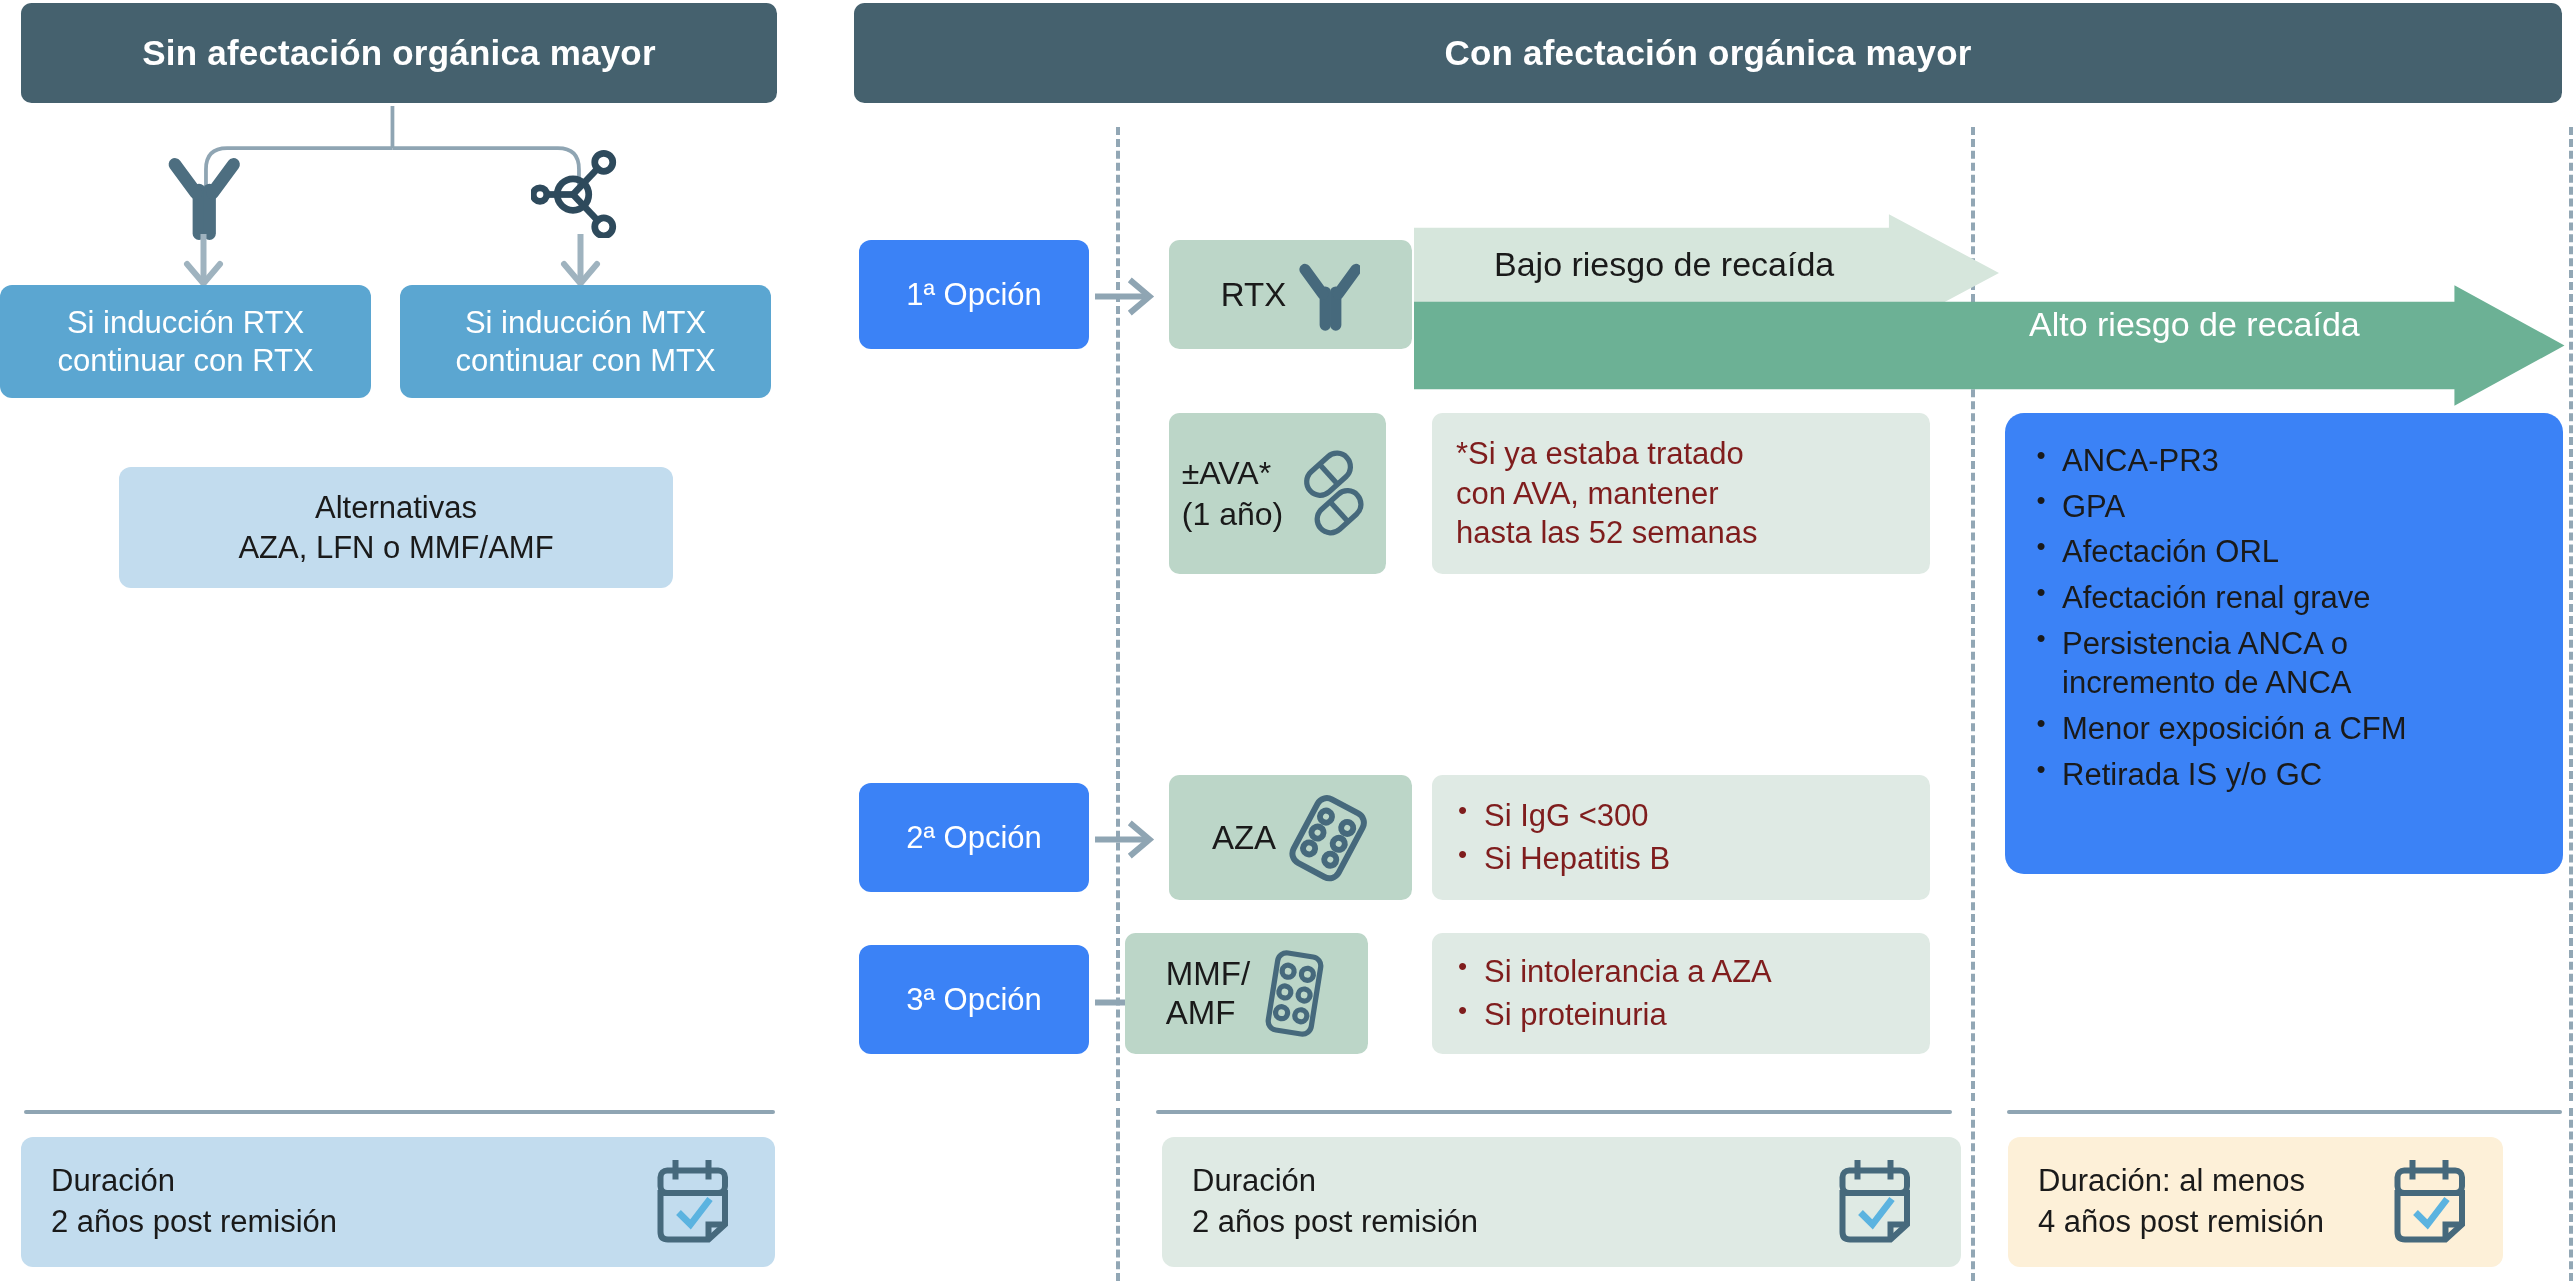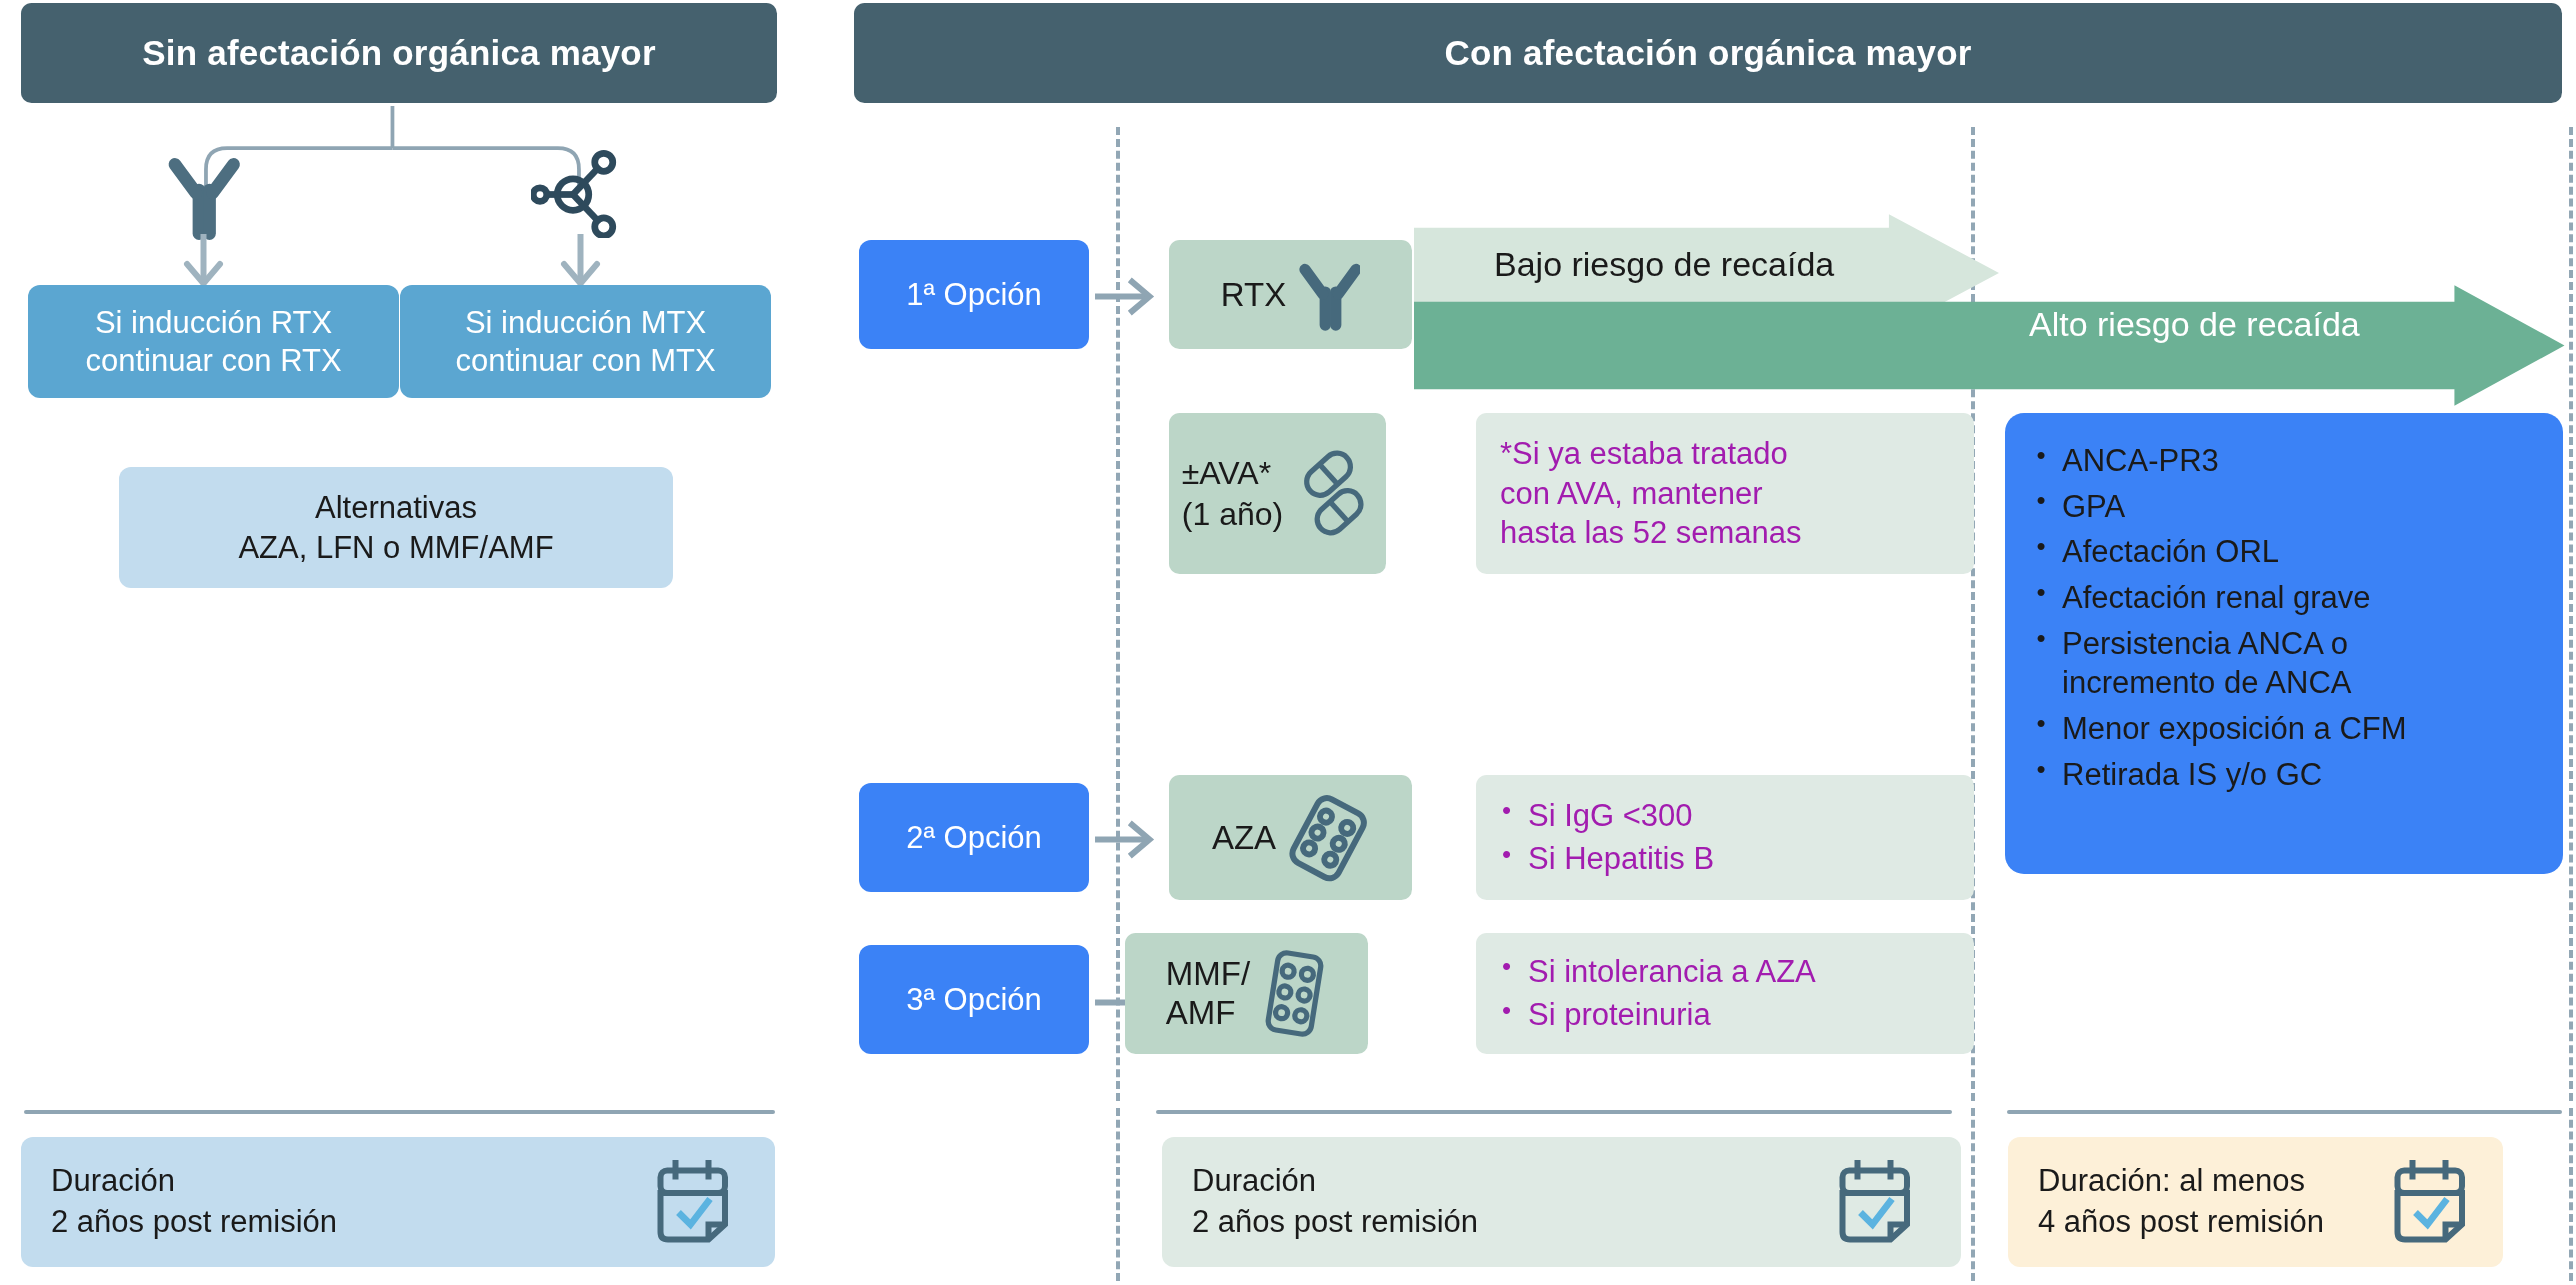--- a/index.html
+++ b/index.html
@@ -14,42 +14,42 @@
   .hdr-right{left:854px;top:3px;width:1708px;height:100px;font-size:35px;}
 
   
   .blue-strong{background:#5ba6d1;border-radius:12px;color:#ffffff;
        display:flex;align-items:center;justify-content:center;text-align:center;
        font-size:31px;line-height:1.22;}
   .blue-soft{background:#c2dcee;border-radius:12px;color:#1a1a1a;
        display:flex;align-items:center;justify-content:center;text-align:center;
        font-size:31px;line-height:1.28;}
 
-  .box-rtx{left:0px;top:285px;width:371px;height:113px;margin-left:28px;}
+  .box-rtx{left:0px;top:285px;width:371px;height:113px;}
   .box-mtx{left:400px;top:285px;width:371px;height:113px;}
   .box-alt{left:119px;top:467px;width:554px;height:121px;}
 
   .dur-left{left:21px;top:1137px;width:754px;height:130px;background:#c2dcee;
        border-radius:12px;}
   .dur-mid{left:1162px;top:1137px;width:799px;height:130px;background:#dfeae4;
        border-radius:12px;}
   .dur-right{left:2008px;top:1137px;width:495px;height:130px;background:#fdf0d8;
        border-radius:12px;}
   .dur-txt{position:absolute;left:30px;top:22.6px;font-size:31px;line-height:1.33;
        color:#1a1a1a;white-space:pre-line;}
 
   .hr{position:absolute;height:3.8px;background:#8fa5b3;border-radius:2.3px;}
 
   
   .opt{background:#3b82f6;border-radius:12px;color:#ffffff;font-size:31px;
        display:flex;align-items:center;justify-content:center;width:230px;height:109px;}
   .drug{background:#bcd6c8;border-radius:10.6px;display:flex;align-items:center;
        justify-content:center;gap:12px;font-size:33px;color:#1a1a1a;}
-  .note{background:#dfeae4;border-radius:10.6px;font-size:31px;color:#a21caf;
-       line-height:1.28;display:flex;align-items:center;margin-left:44px;}
+  .note{background:#dfeae4;border-radius:10.6px;font-size:31px;color:#7f1d1d;
+       line-height:1.28;display:flex;align-items:center;}
   .note-pad{padding:0 24px;white-space:pre-line;}
   .bullets{margin:0;padding:0 0 0 26px;list-style:none;font-size:31px;line-height:1.30;}
   .bullets li{position:relative;padding-left:26px;margin:3px 0;}
   .bullets li::before{content:"\2022";position:absolute;left:0;top:-1.5px;font-size:26px;}
 
   .cream{background:#3b82f6;border-radius:19px;}
   .cream ul{margin:0;padding:21px 0 0 30px;list-style:none;font-size:31px;line-height:1.26;}
   .cream li{position:relative;padding-left:27px;margin:6.8px 0;}
   .cream li::before{content:"\2022";position:absolute;left:1.5px;top:-2.3px;font-size:26px;}
 

